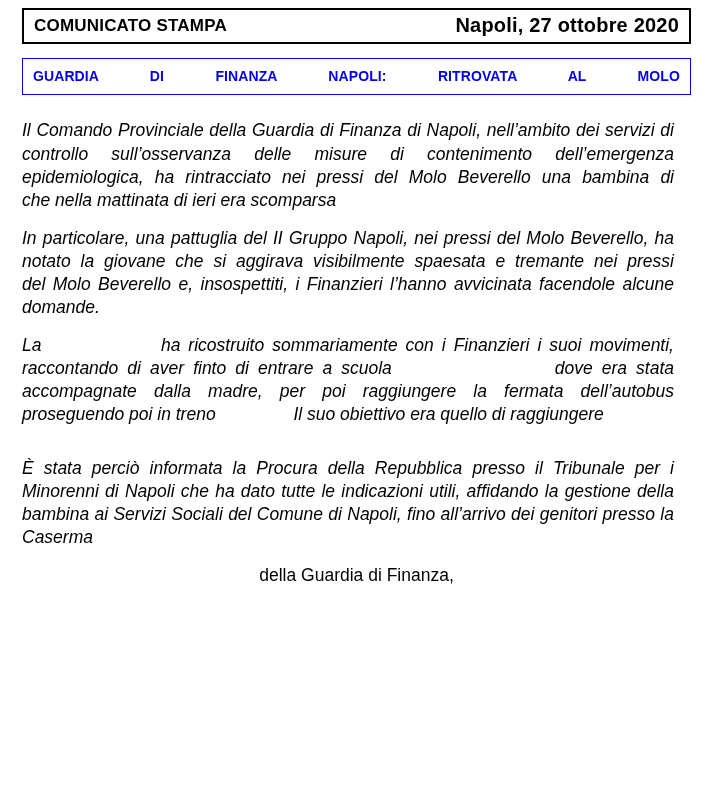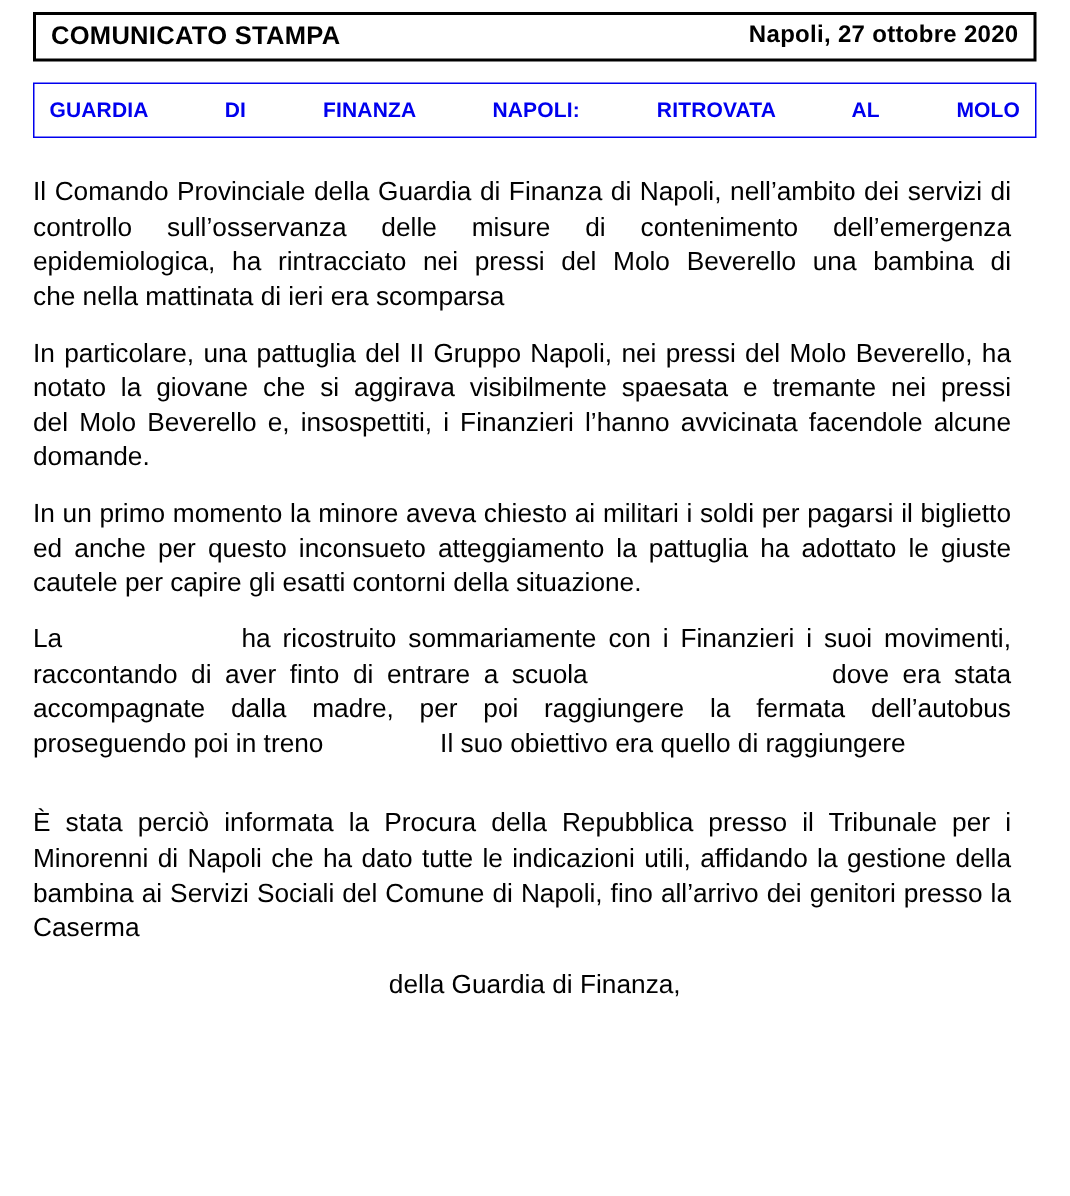--- a/index.html
+++ b/index.html
@@ -30,21 +30,21 @@
     padding: 4px 10px 5px 10px;
     margin: 0 0 14px 0;
     box-sizing: border-box;
   }
   .header-left {
     font-size: 17px;
     font-weight: bold;
     letter-spacing: 0.2px;
   }
   .header-right {
-    font-size: 16px;
+    font-size: 20px;
     font-weight: bold;
     letter-spacing: 0.2px;
   }
   
   .title-box {
     border: 1.5px solid #0000ee;
     padding: 8px 10px 9px 10px;
     margin-bottom: 24px;
     box-sizing: border-box;
   }
@@ -62,20 +62,21 @@
   }
   
   .body {
     font-size: 17.5px;
     line-height: 1.33;
   }
   .para {
     text-align: justify;
     margin: 0 17px 14px 0;
     white-space: pre-wrap;
+    font-style: italic;
   }
   .para-jlast {
     text-align: justify;
     text-align-last: justify;
   }
   .spacer-gap {
     height: 16px;
   }
   .center-line {
     text-align: center;
@@ -92,20 +93,19 @@
     <div class="header-right">Napoli, 27 ottobre 2020</div>
   </div>
 
   <div class="title-box">
     <div class="title-line">GUARDIA DI FINANZA NAPOLI: RITROVATA AL MOLO</div>
   </div>
 
   <div class="body">
     <p class="para">Il Comando Provinciale della Guardia di Finanza di Napoli, nell’ambito dei servizi di controllo sull’osservanza delle misure di contenimento dell’emergenza epidemiologica, ha rintracciato nei pressi del Molo Beverello una bambina di            che nella mattinata di ieri era scomparsa</p>
     <p class="para">In particolare, una pattuglia del II Gruppo Napoli, nei pressi del Molo Beverello, ha notato la giovane che si aggirava visibilmente spaesata e tremante nei pressi                                  del Molo Beverello e, insospettiti, i Finanzieri l’hanno avvicinata facendole alcune domande.</p>
-    <p class="para">In un primo momento la minore aveva chiesto ai militari i soldi per pagarsi il biglietto ed anche per questo inconsueto atteggiamento la pattuglia ha adottato le giuste cautele per capire gli esatti contorni della situazione.</p>
     <p class="para">La               ha ricostruito sommariamente con i Finanzieri i suoi movimenti, raccontando di aver finto di entrare a scuola                  dove era stata accompagnate dalla madre, per poi raggiungere la fermata dell’autobus                              proseguendo poi in treno                Il suo obiettivo era quello di raggiungere</p>
     <div class="spacer-gap"></div>
     <p class="para para-jlast">È stata perciò informata la Procura della Repubblica presso il Tribunale per i Minorenni di Napoli che ha dato tutte le indicazioni utili, affidando la gestione della bambina ai Servizi Sociali del Comune di Napoli, fino all’arrivo dei genitori presso la Caserma</p>
     <p class="center-line">della Guardia di Finanza,</p>
   </div>
 
 </div>
 
 </body></html>

